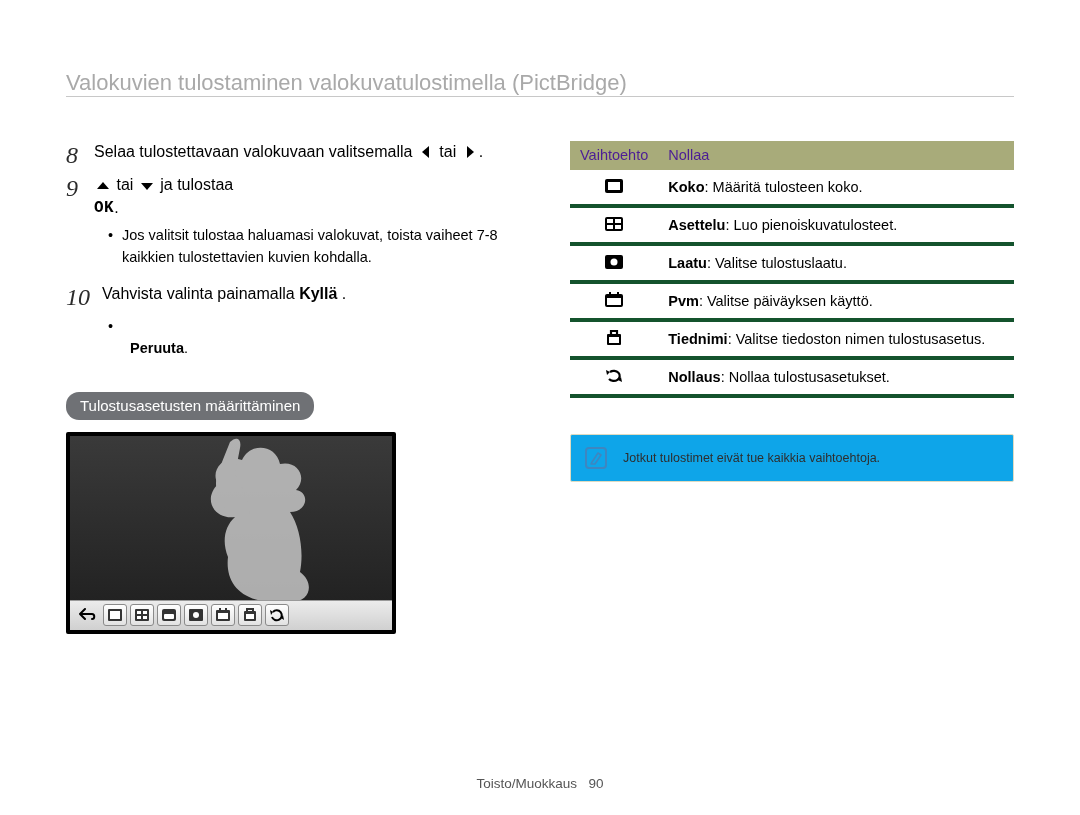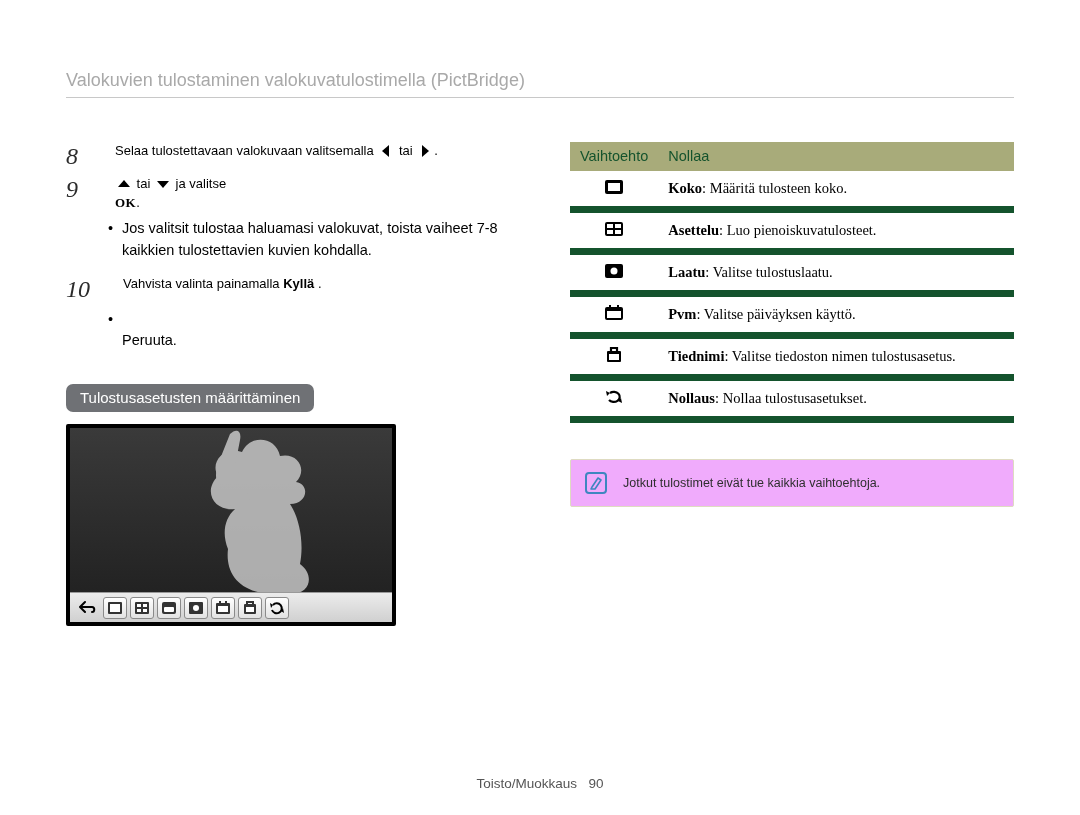--- a/index.html
+++ b/index.html
@@ -11,23 +11,22 @@
     color: #000;
     width: 1080px;
     height: 815px;
     position: relative;
   }
   .page {
     padding: 70px 66px 0 66px;
   }
   .header-title {
     color: #a9a9a9;
-    font-size: 18px;
+    font-size: 22px;
     font-weight: 400;
-    padding-bottom: 6px;
     border-bottom: 1px solid #c8c8c8;
     margin-bottom: 44px;
   }
   .columns {
     display: flex;
     gap: 58px;
   }
   .col-left { width: 446px; }
   .col-right { flex: 1; }
 
@@ -41,39 +40,39 @@
     font-style: italic;
     font-size: 24px;
     color: #2b2b2b;
     width: 28px;
     flex: none;
     text-align: left;
     line-height: 1.1;
     padding-top: 1px;
   }
   .step-num.wide { width: 36px; }
-  .step-body { flex: 1; font-size: 13px; line-height: 1.4; margin-left: 21px; }
+  .step-body { flex: 1; font-size: 16px; line-height: 1.4; }
   .step-line { display: flex; align-items: center; flex-wrap: wrap; }
   .step-line .seg { white-space: pre; }
-  .ok-text { font-weight: 700; font-family: Liberation Serif, serif; letter-spacing: 0.5px; }
+  .ok-text { font-weight: 700; font-family: Liberation Mono, monospace; letter-spacing: 0.5px; }
 
   .tri-icon { display: inline-flex; align-items: center; justify-content: center; width: 16px; height: 14px; margin: 0 1px; }
   .tri-icon svg { display: block; }
 
   .sub-bullets { padding-left: 42px; margin-top: 6px; margin-bottom: 14px; }
   .sub-bullets .bullet-line { display: flex; font-size: 14.5px; line-height: 1.5; margin-bottom: 6px; }
   .sub-bullets .dot { width: 14px; flex: none; }
   .sub-bullets .btxt { flex: 1; }
-  .sub-bullets b { font-weight: 400; }
+  .sub-bullets b { font-weight: 700; margin-left: 8px; }
 
   .pill {
     display: inline-block;
     background: #6f7175;
     color: #fff;
-    border-radius: 7px;
+    border-radius: 13px;
     padding: 5px 14px 6px;
     font-size: 15px;
     margin-top: 18px;
     margin-bottom: 12px;
   }
 
   .preview-box {
     width: 330px;
     height: 202px;
     border: 4px solid #000;
@@ -107,41 +106,40 @@
     border-radius: 3px;
     display: flex; align-items: center; justify-content: center;
   }
   .tbtn.back { border: none; background: none; }
   .tbtn svg { display: block; }
 
   
   table.opts { width: 100%; border-collapse: collapse; font-size: 14.5px; }
   table.opts thead th {
     background: #a8ab7a;
-    color: #14532d;
+    color: #4c1d95;
     font-weight: 400;
     text-align: left;
     padding: 6px 10px;
     border-bottom: 1px solid #a8ab7a;
   }
   table.opts thead th:first-child { width: 82px; }
   table.opts tbody td {
     padding: 7px 10px;
-    border-bottom: 7px solid #14532d;
+    border-bottom: 4px solid #14532d;
     vertical-align: middle;
-    font-family: Liberation Serif, serif;
   }
   table.opts tbody td:first-child { text-align: center; width: 82px; }
   .row-icon { display: inline-flex; width: 22px; height: 18px; align-items: center; justify-content: center; }
   .row-icon svg { display: block; }
 
   .note-box {
     margin-top: 36px;
     border: 1px solid #dedbc1;
-    background: #f0abfc;
+    background: #0ea5e9;
     border-radius: 2px;
     display: flex;
     align-items: center;
     padding: 12px 14px;
     gap: 16px;
   }
   .note-icon {
     width: 22px; height: 22px; flex: none;
     border: 2px solid #3e86c0;
     border-radius: 4px;
@@ -200,21 +198,21 @@
               <svg width="14" height="12" viewBox="0 0 14 12">
                   <path d="M1 9 L7 2 L13 9 Z" fill="#000"></path>
                 </svg>
             </span>
             <span class="seg"> tai </span>
             <span class="tri-icon">
               <svg width="14" height="12" viewBox="0 0 14 12">
                   <path d="M1 3 L7 10 L13 3 Z" fill="#000"></path>
                 </svg>
             </span>
-            <span class="seg"> ja valitse </span>
+            <span class="seg"> ja tulostaa </span>
           </div>
           <div class="step-line">
             <span class="ok-text">OK</span>
             <span class="seg">.</span>
           </div>
         </div>
       </div>
       <div class="sub-bullets">
         <div class="bullet-line">
           <div class="dot">•</div>

